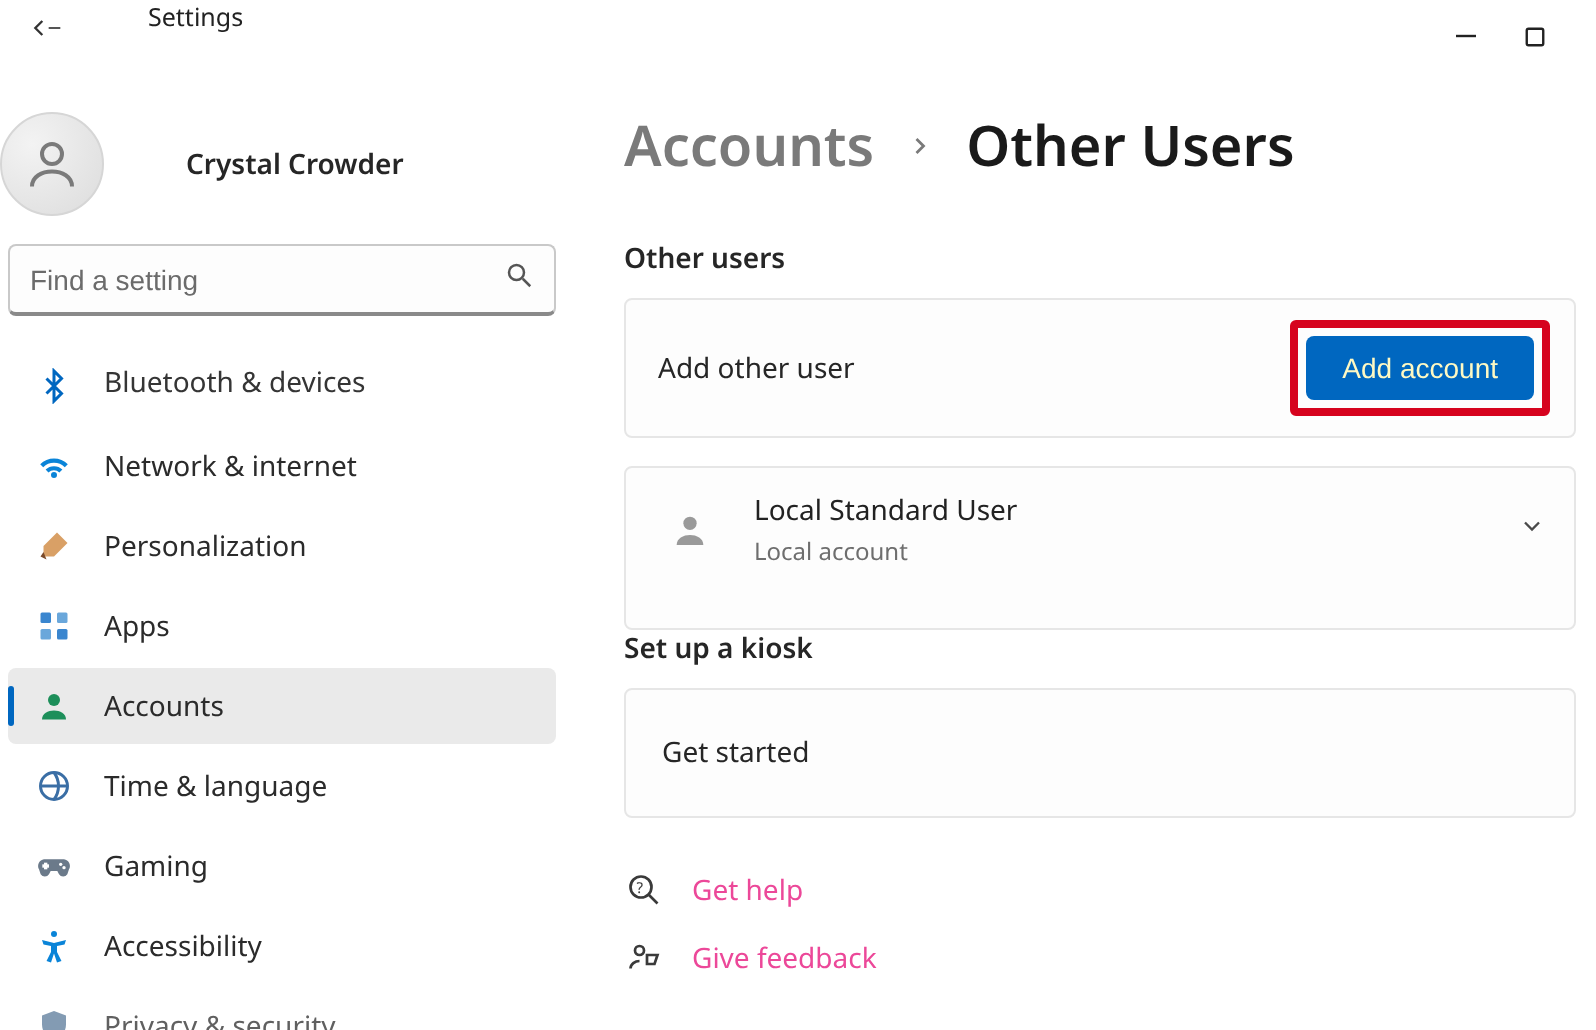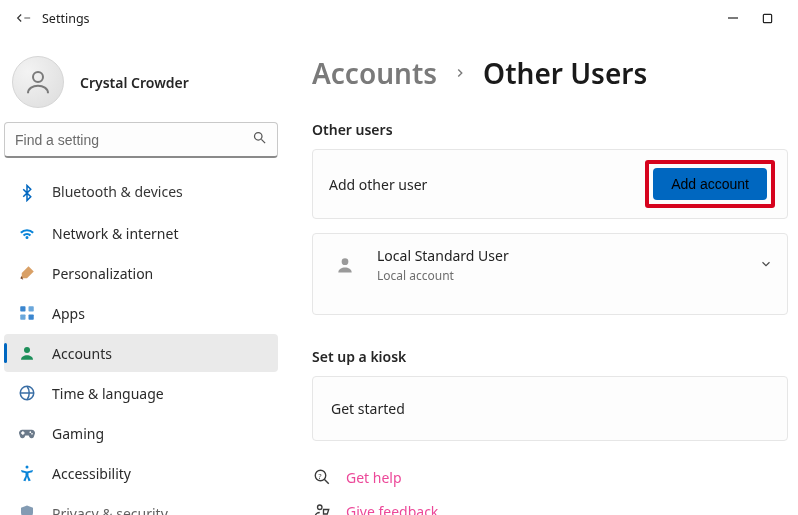--- a/index.html
+++ b/index.html
@@ -8,22 +8,22 @@
     background: #ffffff;
     width: 798px;
     height: 515px;
     overflow: hidden;
     color: #1a1a1a;
     font-size: 14px;
   }
   .titlebar {
     height: 36px;
     display: flex;
-    align-items: center;
     padding: 0 8px;
+    gap: 32px;
   }
   .titlebar .back {
     width: 28px; height: 28px;
     display: flex; align-items: center; justify-content: center;
     cursor: pointer;
   }
   .titlebar .title {
     margin-left: 6px;
     font-size: 12.5px;
     color: #222;
@@ -39,21 +39,22 @@
 
   .sidebar {
     width: 282px;
     padding-top: 14px;
     overflow: hidden;
     position: relative;
   }
   .profile {
     display: flex;
     align-items: center;
-    padding: 6px 12px 14px 12px;
+    padding: 6px 12px 14px 0;
+    gap: 25px;
   }
   .avatar {
     width: 52px; height: 52px;
     border-radius: 50%;
     background: radial-gradient(circle at 30% 30%, #f3f3f3, #dcdcdc);
     display:flex; align-items:center; justify-content:center;
     margin-right: 16px;
     border: 1px solid #d6d6d6;
   }
   .avatar svg { width: 30px; height: 30px; }
@@ -164,21 +165,21 @@
     margin-bottom: 14px;
   }
   .add-row .lbl { font-size: 14px; color:#262626; }
   .add-btn-frame {
     border: 4px solid #d6031e;
     padding: 4px;
     border-radius: 3px;
   }
   .add-btn {
     background: #0067c0;
-    color: #000000;
+    color: #fef9c3;
     border: none;
     border-radius: 4px;
     font-size: 14px;
     padding: 8px 18px;
     cursor: pointer;
     min-width: 110px;
   }
 
   .user-row {
     display:flex;
@@ -189,21 +190,21 @@
   .user-row .uicon {
     width: 28px; height: 28px;
     display:flex; align-items:center; justify-content:center;
     color:#8a8a8a;
   }
   .user-row .uinfo { flex:1; }
   .user-row .uname { font-size: 14px; color:#222; }
   .user-row .utype { font-size: 12px; color:#6e6e6e; margin-top:2px; }
   .user-row .chev { color:#4a4a4a; }
 
-  .kiosk-section { margin-top: 32px; }
+  .kiosk-section { }
   .getstarted {
     padding: 22px 18px;
     font-size: 14px;
     color:#262626;
     margin-top: 10px;
   }
 
   .links { margin-top: 26px; display:flex; flex-direction:column; gap:14px; }
   .linkrow { display:flex; align-items:center; gap:14px; }
   .linkrow .licon { width:20px; height:20px; display:flex; align-items:center; justify-content:center; color:#3a3a3a; }

